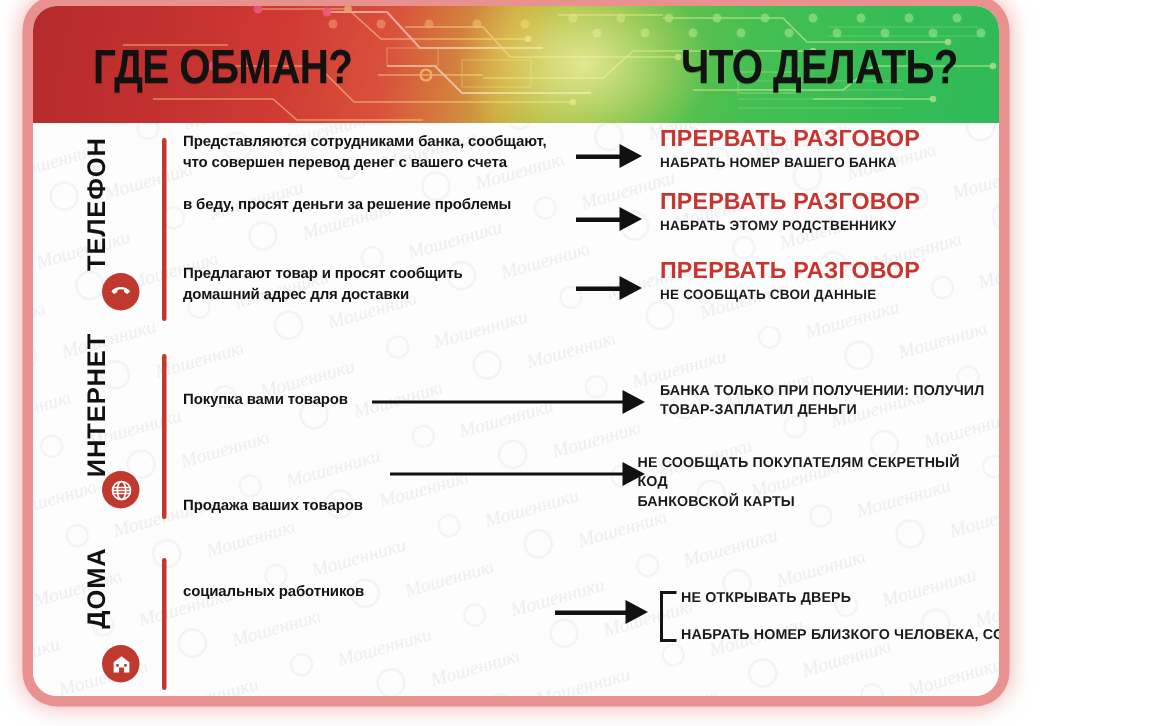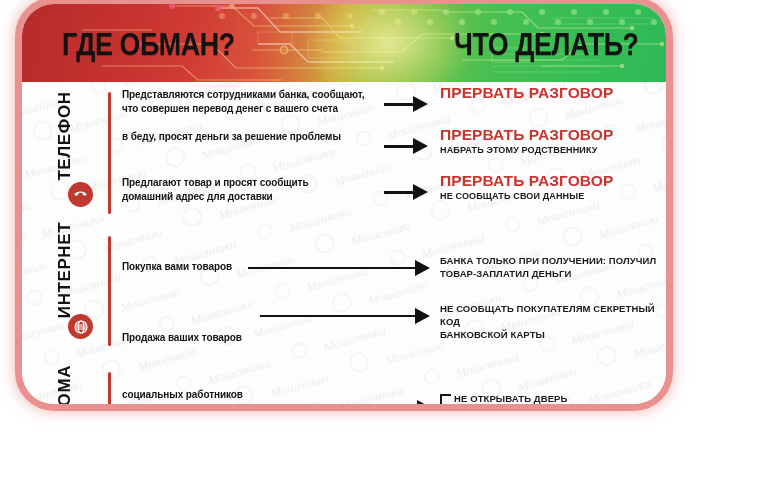--- a/index.html
+++ b/index.html
@@ -14,22 +14,22 @@
     font-family: "Liberation Sans", sans-serif;
     position: relative;
   }
 
   
   #card {
     position: absolute;
     left: 22px;
     top: 4px;
     width: 644px;
-    height: 400px;
-    border-radius: 32px;
+    height: 460px;
+    border-radius: 16px;
     background: #ffffff;
     box-shadow: 0 0 0 7px #e8918f, 0 0 13px 9px rgba(232,145,143,0.55);
     overflow: hidden;
   }
 
   
   #header {
     position: absolute;
     left: 0; top: 0;
     width: 100%;
@@ -345,20 +345,21 @@
         <div class="left-text" style="top:2px;">
           <div>Представляются сотрудниками банка,  сообщают,</div>
           <div>что совершен перевод  денег с  вашего  счета</div>
         </div>
         <div class="arrow-wrap arrow-short" style="left:262px; top:10px;">
           <div class="shaft"></div>
             <div class="head"></div>
         </div>
         <div class="right-block" style="left:318px; top:-2px;">
           <div class="act-big">ПРЕРВАТЬ РАЗГОВОР</div>
+          <div class="act-small">НАБРАТЬ НОМЕР ВАШЕГО БАНКА</div>
         </div>
       </div>
 
       <div class="row" style="top:42px;">
         <div class="left-text" style="top:2px;">
           <div>в беду, просят деньги за решение проблемы</div>
         </div>
         <div class="arrow-wrap arrow-short" style="left:262px; top:10px;">
           <div class="shaft"></div>
             <div class="head"></div>
@@ -411,21 +412,21 @@
       </div>
 
       <div class="row" style="top:70px;">
         <div class="left-text" style="top:6px;margin-top:23px;">
           <div>Продажа ваших  товаров</div>
         </div>
         <div class="arrow-wrap arrow-long thin" style="left:138px; top:6px; width:170px;">
           <div class="shaft"></div>
             <div class="head"></div>
         </div>
-        <div class="right-block" style="left:318px; top:0px;">
+        <div class="right-block" style="left:303px; top:0px;">
           <div class="act-plain">НЕ СООБЩАТЬ ПОКУПАТЕЛЯМ СЕКРЕТНЫЙ КОД</div>
           <div class="act-plain">БАНКОВСКОЙ КАРТЫ</div>
         </div>
       </div>
     </div>
 
     <div class="section" id="sec-home">
       <div class="vline"></div>
       <div class="cat-label">ДОМА</div>
       <div class="cat-icon">

